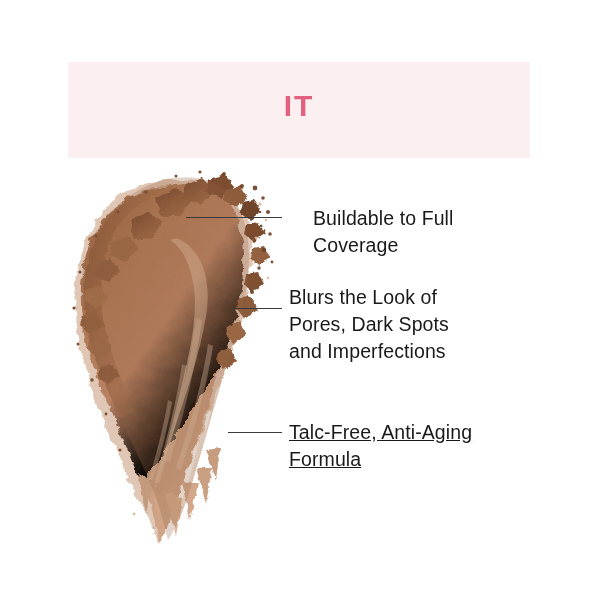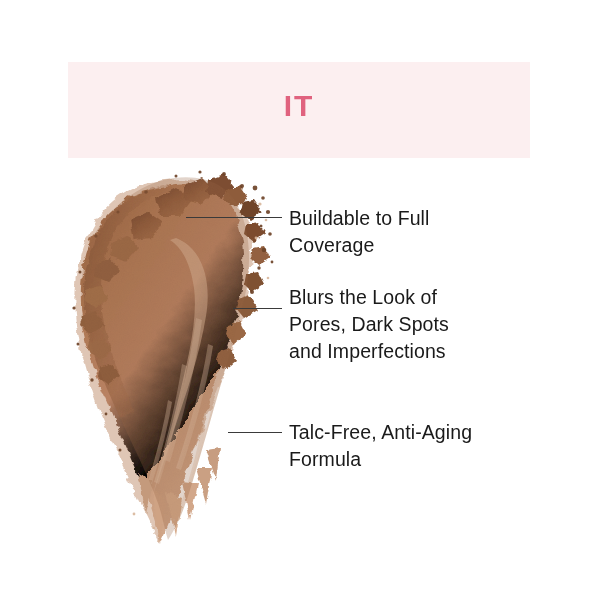--- a/index.html
+++ b/index.html
@@ -81,27 +81,27 @@
     white-space: pre-line;
     width: 240px;
   }
   .leader {
     position: absolute;
     height: 1px;
     background: #3a3a3a;
   }
 
   
-  #callout-1 .callout-text { top: 205px; }
+  #callout-1 .callout-text { top: 205px; margin-left: 24px; }
   #callout-1 .leader { left: 186px; top: 217px; width: 96px; }
 
   #callout-2 .callout-text { top: 284px; }
   #callout-2 .leader { left: 233px; top: 308px; width: 49px; }
 
-  #callout-3 .callout-text { top: 419px; }
+  #callout-3 .callout-text { top: 419px; text-decoration: underline; }
   #callout-3 .leader { left: 228px; top: 432px; width: 54px; }
 </style>
 </head>
 <body>
 
 <div id="canvas">
 
   <div class="header-band"></div>
   <div class="header-title">
     <span class="title-accent">IT</span>

